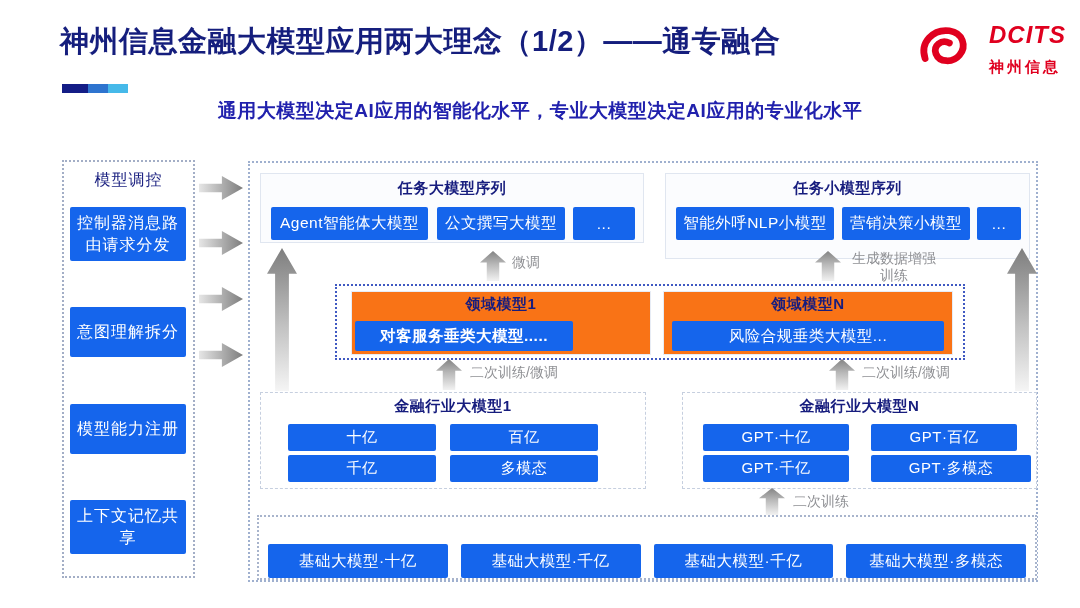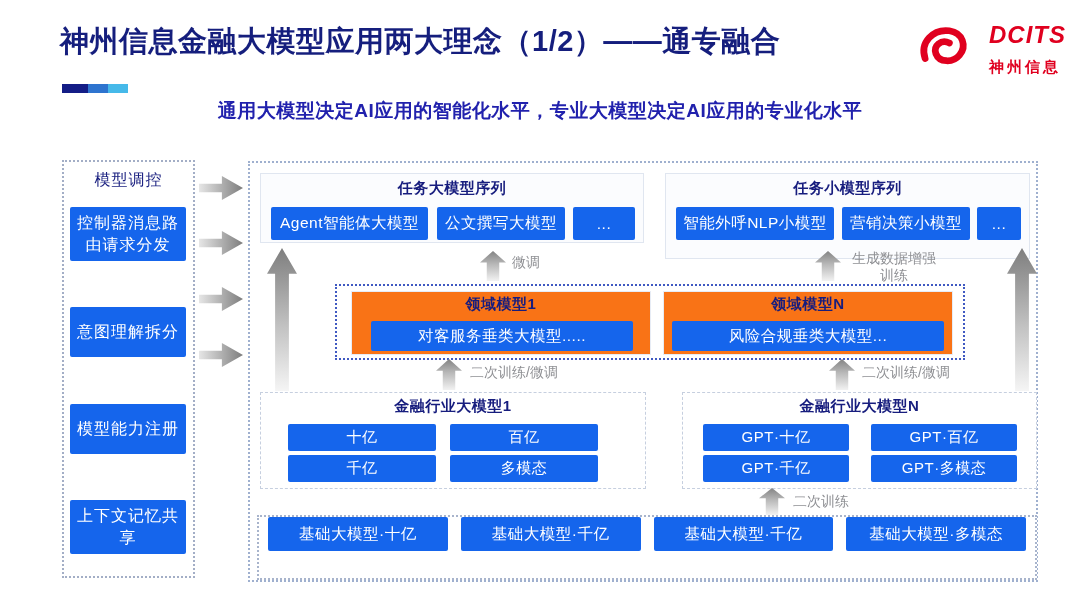--- a/index.html
+++ b/index.html
@@ -42,21 +42,21 @@
 
   .domain{position:absolute;left:85px;top:121px;width:630px;height:76px;border:2px dotted #4059c2;box-sizing:border-box;background:#fff;}
   .dgroup{position:absolute;top:5px;height:64px;background:#f97316;border:1px solid #e7ecf5;box-sizing:border-box;}
   .dgroup .group-h{padding-top:3px;}
 
   .igroup{position:absolute;top:229px;height:97px;background:#ffffff;border:1px dashed #c6cfdf;box-sizing:border-box;}
   .igroup .group-h{padding-top:4px;}
   .ibtn{height:27px;font-size:15px;}
 
   .foundation{position:absolute;left:7px;top:352px;width:780px;height:65px;border:2px dotted #a8b4cc;box-sizing:border-box;background:#fff;
-    display:flex;align-items:flex-start;gap:13px;padding:0 9px;}
+    display:flex;align-items:flex-end;gap:13px;padding:0 9px;}
   .fbtn{position:static;flex:1;height:34px;font-size:15.5px;}
 </style>
 </head>
 <body>
 
 <div class="canvas">
 
   <div class="title">神州信息金融大模型应用两大理念（1/2）——通专融合</div>
   <div class="tricolor">
     <span class="tc1"></span>
@@ -109,21 +109,21 @@
     <div class="arrow-up-tall" style="left:757px;top:85px;"></div>
 
     <div class="arrow-up" style="left:230px;top:88px;width:26px;height:30px;"></div>
     <div class="ann" style="left:262px;top:91px;">微调</div>
     <div class="arrow-up" style="left:565px;top:88px;width:26px;height:30px;"></div>
     <div class="ann-wrap" style="left:598px;top:87px;width:92px;">生成数据增强训练</div>
 
     <div class="domain">
       <div class="dgroup" style="left:14px;width:300px;">
         <div class="group-h">领域模型1</div>
-        <div class="btn" style="left:19px;top:29px;width:262px;height:30px;">对客服务垂类大模型.....</div>
+        <div class="btn" style="left:3px;top:29px;width:218px;height:30px;font-weight:bold;">对客服务垂类大模型.....</div>
       </div>
       <div class="dgroup" style="left:326px;width:290px;">
         <div class="group-h">领域模型N</div>
         <div class="btn" style="left:8px;top:29px;width:272px;height:30px;">风险合规垂类大模型...</div>
       </div>
     </div>
 
     <div class="arrow-up" style="left:186px;top:196px;width:26px;height:31px;"></div>
     <div class="ann" style="left:220px;top:201px;">二次训练/微调</div>
     <div class="arrow-up" style="left:579px;top:196px;width:26px;height:31px;"></div>
@@ -135,21 +135,21 @@
       <div class="btn ibtn" style="left:189px;top:31px;width:148px;">百亿</div>
       <div class="btn ibtn" style="left:27px;top:62px;width:148px;">千亿</div>
       <div class="btn ibtn" style="left:189px;top:62px;width:148px;">多模态</div>
     </div>
 
     <div class="igroup" style="left:432px;width:355px;">
       <div class="group-h">金融行业大模型N</div>
       <div class="btn ibtn" style="left:20px;top:31px;width:146px;">GPT·十亿</div>
       <div class="btn ibtn" style="left:188px;top:31px;width:146px;">GPT·百亿</div>
       <div class="btn ibtn" style="left:20px;top:62px;width:146px;">GPT·千亿</div>
-      <div class="btn ibtn" style="left:188px;top:62px;width:146px;">GPT·多模态</div>
+      <div class="btn ibtn" style="left:188px;top:62px;width:160px;">GPT·多模态</div>
     </div>
 
     <div class="arrow-up" style="left:509px;top:325px;width:26px;height:27px;"></div>
     <div class="ann" style="left:543px;top:330px;">二次训练</div>
 
     <div class="foundation">
       <div class="btn fbtn">基础大模型·十亿</div>
       <div class="btn fbtn">基础大模型·千亿</div>
       <div class="btn fbtn">基础大模型·千亿</div>
       <div class="btn fbtn">基础大模型·多模态</div>

